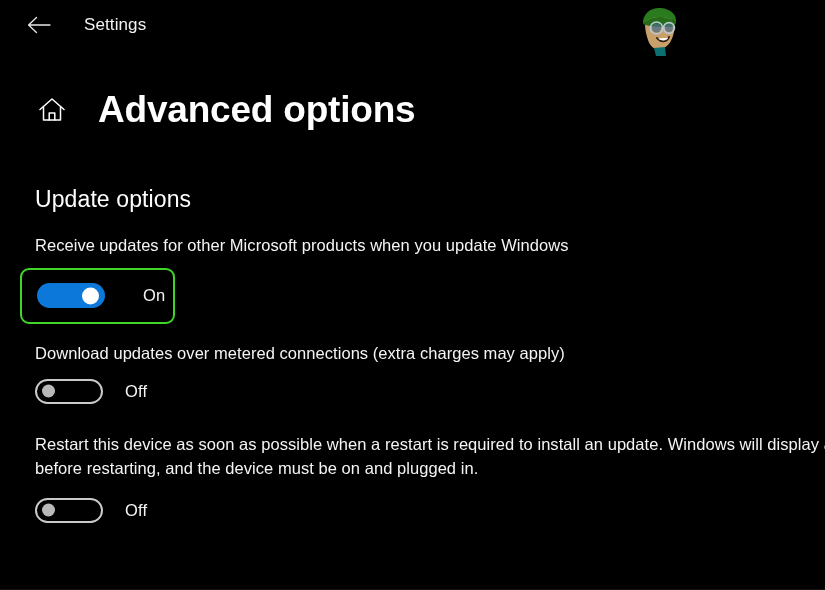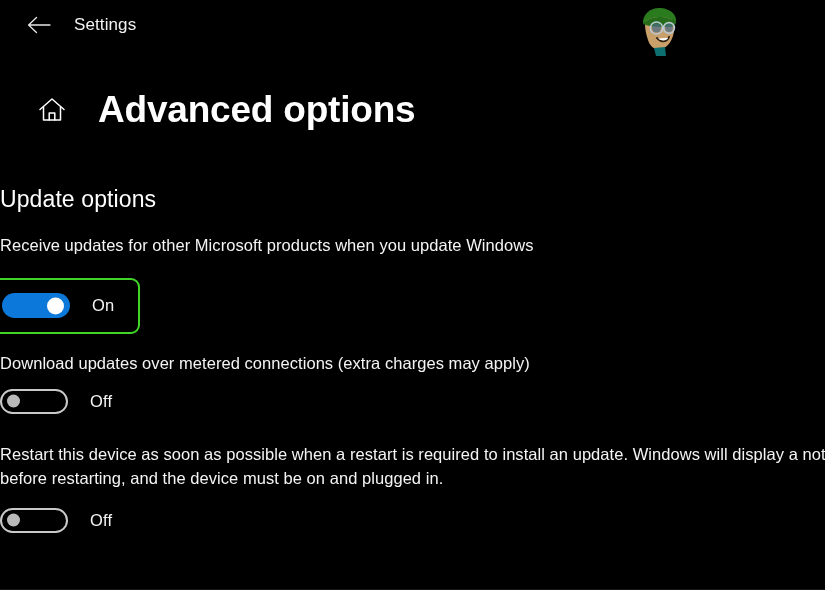--- a/index.html
+++ b/index.html
@@ -33,21 +33,21 @@
     align-items: center;
     justify-content: center;
     flex: 0 0 auto;
   }
   .back-button svg { display: block; }
 
   .app-title {
     font-size: 17px;
     font-weight: 400;
     color: #f2f2f2;
-    margin-left: 18px;
+    margin-left: 28px;
     letter-spacing: 0.1px;
   }
 
   
   .watermark {
     position: absolute;
     top: 2px;
     left: 632px;
     width: 54px;
     height: 56px;
@@ -79,20 +79,21 @@
     font-weight: 700;
     color: #ffffff;
     margin-left: 28px;
     line-height: 1.05;
     letter-spacing: -0.2px;
     white-space: nowrap;
   }
 
   
   .content {
+    padding-left: 35px;
     padding-right: 0;
     margin-top: 48px;
   }
 
   .section-title {
     font-size: 23px;
     font-weight: 400;
     color: #ffffff;
     line-height: 1.2;
     letter-spacing: 0.1px;
@@ -169,21 +170,21 @@
   .toggle-state {
     font-size: 16.5px;
     font-weight: 400;
     color: #f4f4f4;
     margin-left: 22px;
     letter-spacing: 0.2px;
   }
 
   
   .gap-label-1 { margin-top: 20px; }
-  .gap-toggle-1 { margin-top: 20px; }
+  .gap-toggle-1 { margin-top: 10px; gap: 16px; }
   .gap-label-2 { margin-top: 18px; }
   .gap-toggle-2 { margin-top: 11px; }
   .gap-label-3 { margin-top: 27px; }
   .gap-toggle-3 { margin-top: 14px; }
 
   .bottom-rule {
     position: absolute;
     left: 0;
     bottom: 0;
     width: 825px;

